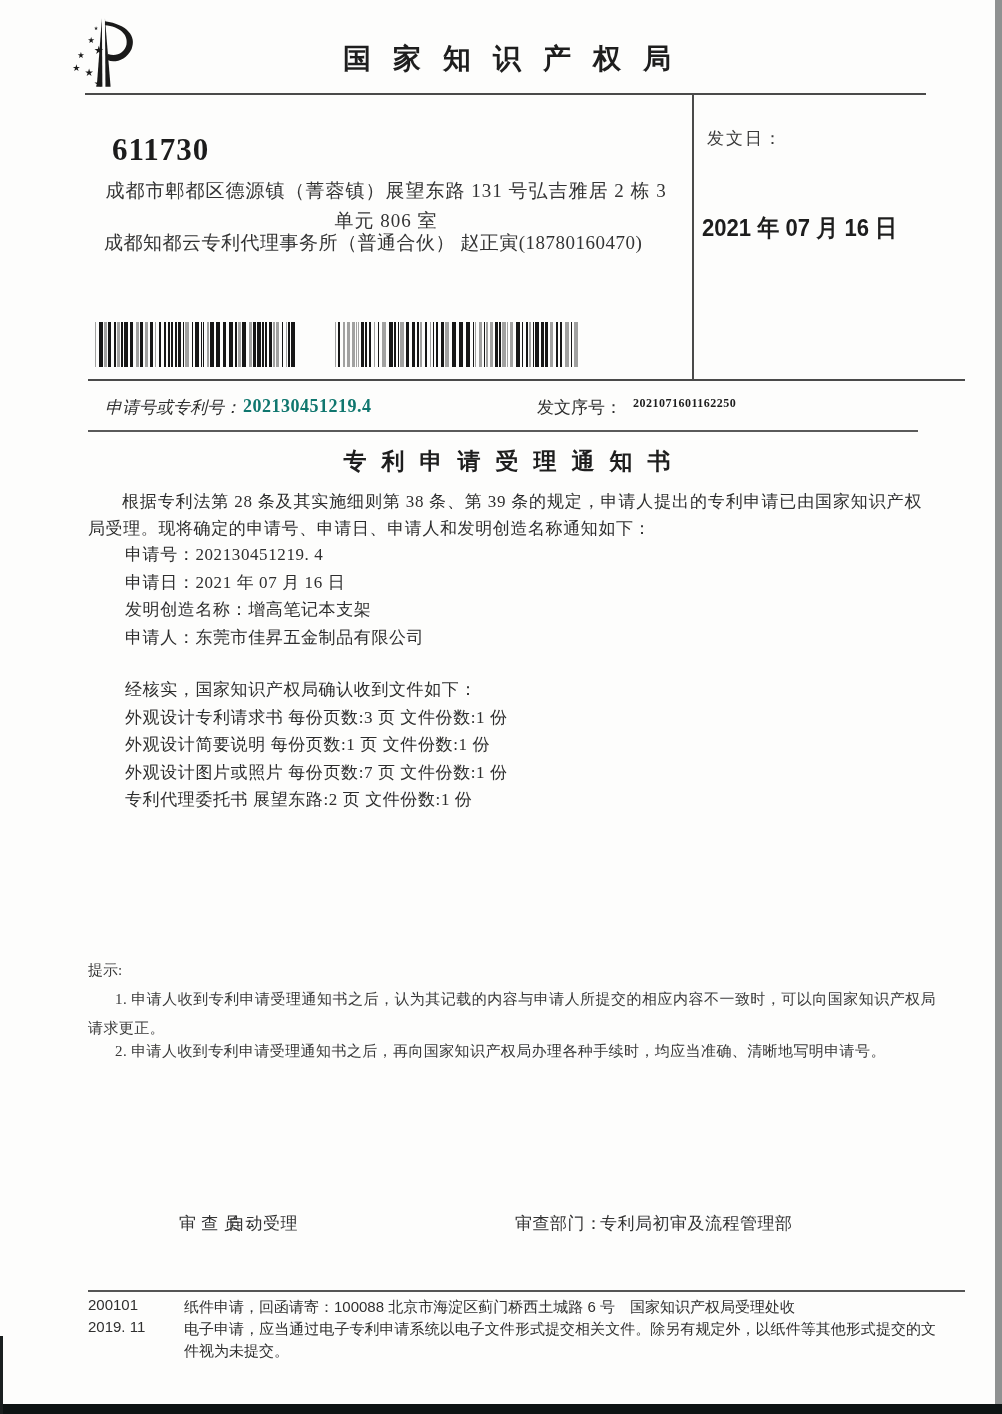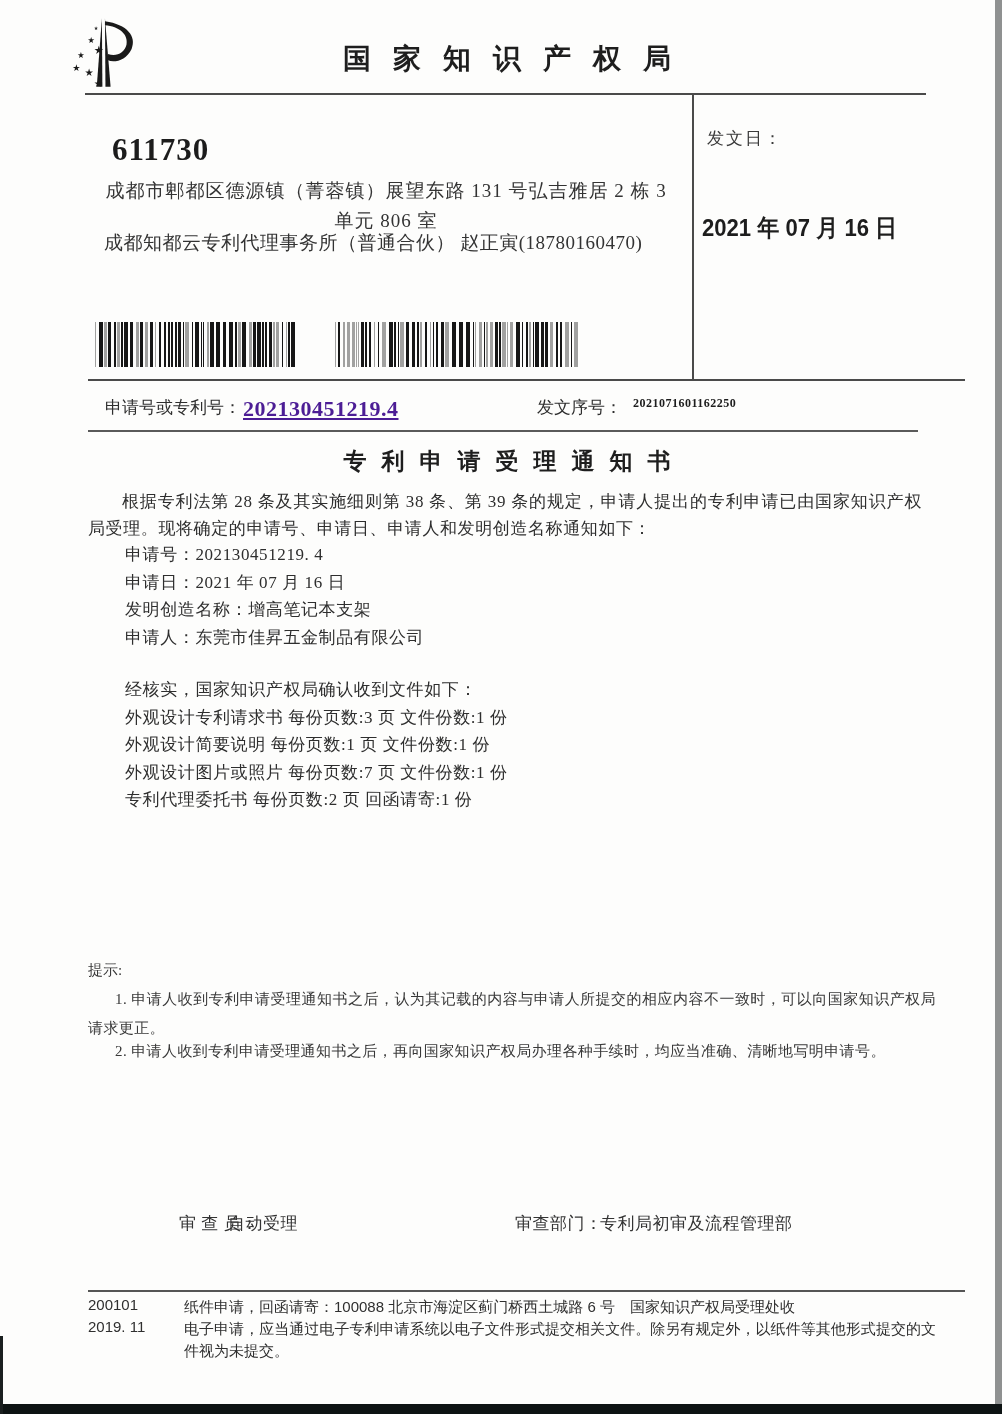--- a/index.html
+++ b/index.html
@@ -45,22 +45,22 @@
   
   .issue-date-label { position:absolute; left:707px; top:127px; font-size:17px; letter-spacing:2px; color:#3a3a3a; }
   .issue-date-value {
     position:absolute; left:702px; top:212px; font-size:24px; font-weight:700;
     font-family:"Liberation Sans","DejaVu Sans",sans-serif;
     transform:scaleX(0.92); transform-origin:left; letter-spacing:0; color:#1d1d1d;
   }
 
   
   .numbers-row { position:absolute; left:0; top:396px; width:1002px; font-size:17px; color:#2e2e2e; }
-  .app-no-label   { position:absolute; left:105px; }
-  .app-no-value   { position:absolute; left:243px; font-weight:700; font-size:22px; letter-spacing:0.5px; color:#4c1d95;text-decoration:underline; }
+  .app-no-label   { position:absolute; left:105px;font-style:italic; }
+  .app-no-value   { position:absolute; left:243px; font-weight:700; font-size:18px; letter-spacing:0.5px; color:#0f766e; }
   .serial-label   { position:absolute; left:537px; }
   .serial-value   { position:absolute; left:633px; font-weight:700; font-size:12px; letter-spacing:0.5px; color:#1d1d1d; }
 
   .notice-title {
     position:absolute; left:88px; top:446px; width:838px; text-align:center;
     font-size:23px; font-weight:700; letter-spacing:15px; text-indent:15px; color:#1e1e1e;
   }
 
   
   .intro-para { position:absolute; left:88px; top:488px; width:834px; font-size:17px; line-height:27px; letter-spacing:0.6px; text-indent:2em; text-align:justify; color:#2e2e2e; }
@@ -245,21 +245,21 @@
     <div>申请日：2021 年 07 月 16 日</div>
     <div>发明创造名称：增高笔记本支架</div>
     <div>申请人：东莞市佳昇五金制品有限公司</div>
   </div>
 
   <div class="received-block">
     <div>经核实，国家知识产权局确认收到文件如下：</div>
     <div>外观设计专利请求书  每份页数:3 页  文件份数:1 份</div>
     <div>外观设计简要说明  每份页数:1 页  文件份数:1 份</div>
     <div>外观设计图片或照片  每份页数:7 页  文件份数:1 份</div>
-    <div>专利代理委托书  每份页数:2 页  回函请寄:1 份</div>
+    <div>专利代理委托书  展望东路:2 页  文件份数:1 份</div>
   </div>
 
   <div class="tips-label">提示:</div>
   <p class="tip-1">1. 申请人收到专利申请受理通知书之后，认为其记载的内容与申请人所提交的相应内容不一致时，可以向国家知识产权局请求更正。</p>
   <p class="tip-2">2. 申请人收到专利申请受理通知书之后，再向国家知识产权局办理各种手续时，均应当准确、清晰地写明申请号。</p>
 
   <div class="signoff">
     <span class="examiner-label">审 查 员：</span>
     <span class="examiner-value">自动受理</span>
     <span class="department-label">审查部门：</span>

